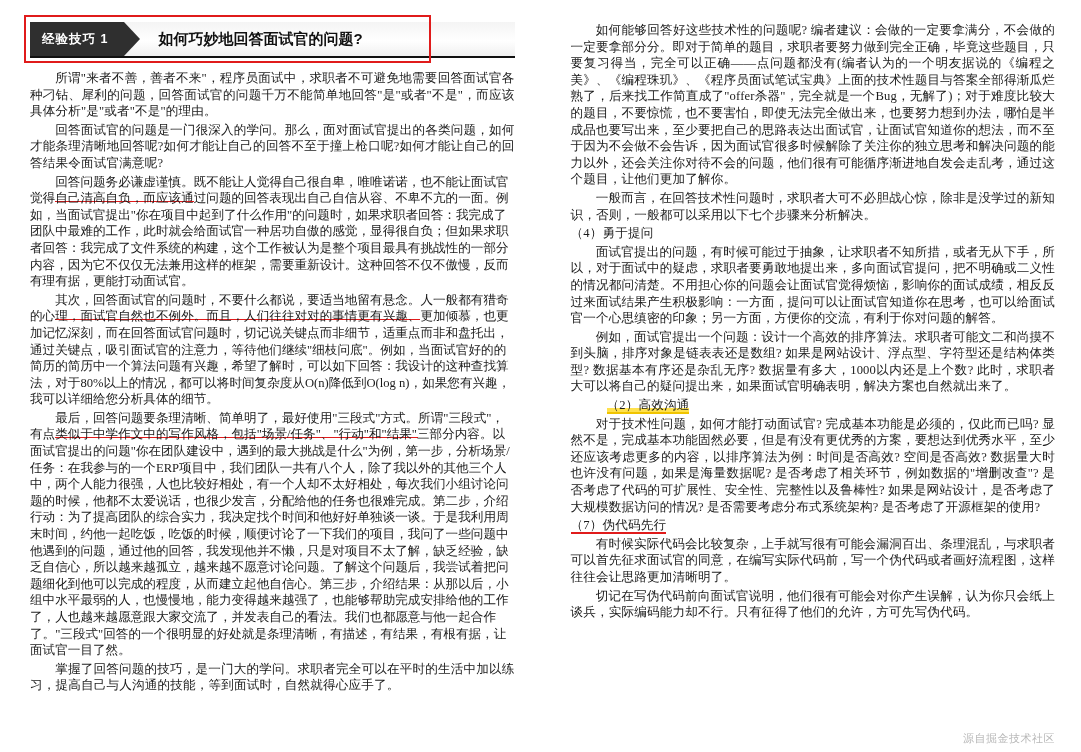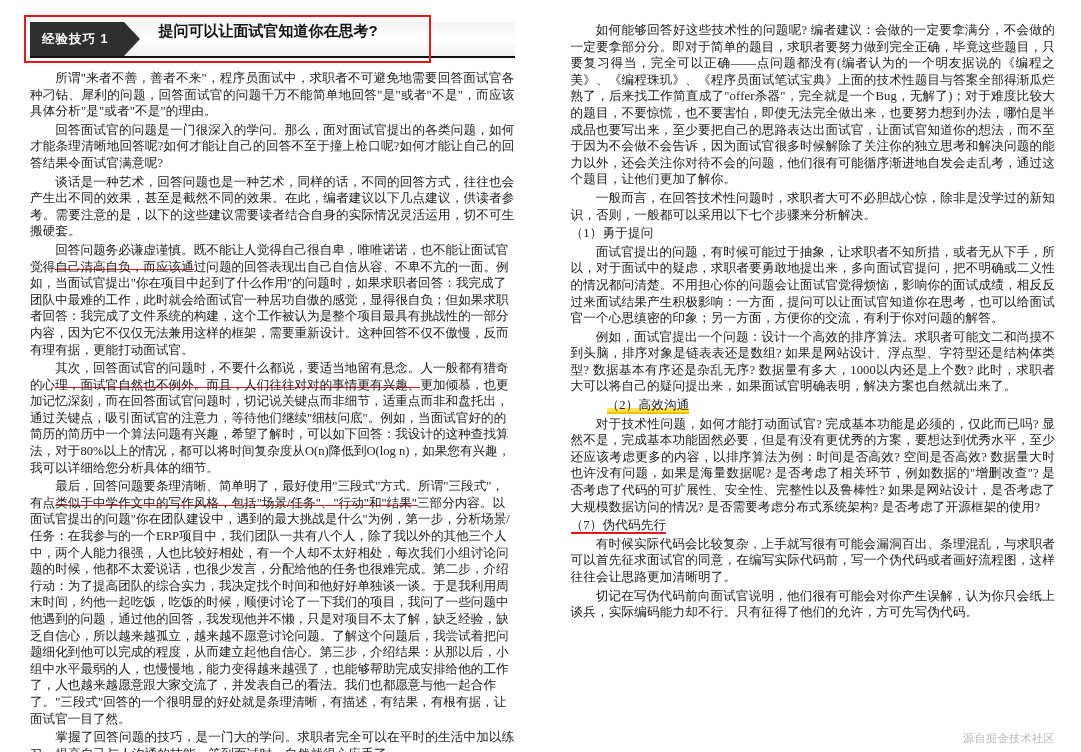--- a/index.html
+++ b/index.html
@@ -29,21 +29,21 @@
   .banner-wrap{
     position:relative;
     margin-bottom:12px;
   }
   .banner{
     position:relative;
     height:34px;
     background:linear-gradient(to bottom,#f4f4f4 0%,#ffffff 55%,#f0f0f0 100%);
     border-bottom:2px solid #111;
     display:flex;
-    align-items:flex-start;
+    align-items:center;
     overflow:hidden;
   }
   .tag{
     position:relative;
     background:#2f2f2f;
     color:#fff;
     font-family:"Liberation Sans", sans-serif;
     font-weight:bold;
     font-size:12.5px;
     letter-spacing:1px;
@@ -120,44 +120,43 @@
 </style>
 </head>
 <body>
 
 <div class="page">
 
   <div class="col left">
     <div class="banner-wrap">
       <div class="banner">
         <div class="tag">经验技巧 1</div>
-        <div class="banner-title">提问可以让面试官知道你在思考?</div>
+        <div class="banner-title">如何巧妙地回答面试官的问题?</div>
       </div>
       <div class="redbox"></div>
     </div>
 
     <p>所谓"来者不善，善者不来"，程序员面试中，求职者不可避免地需要回答面试官各种刁钻、犀利的问题，回答面试官的问题千万不能简单地回答"是"或者"不是"，而应该具体分析"是"或者"不是"的理由。</p>
     <p>回答面试官的问题是一门很深入的学问。那么，面对面试官提出的各类问题，如何才能条理清晰地回答呢?如何才能让自己的回答不至于撞上枪口呢?如何才能让自己的回答结果令面试官满意呢?</p>
-    <p>谈话是一种艺术，回答问题也是一种艺术，同样的话，不同的回答方式，往往也会产生出不同的效果，甚至是截然不同的效果。在此，编者建议以下几点建议，供读者参考。需要注意的是，以下的这些建议需要读者结合自身的实际情况灵活运用，切不可生搬硬套。</p>
 
     <div class="sec"><span class="u-red">回答问题务必谦虚谨慎。</span><span>既不能让人觉得自己很自卑，唯唯诺诺，也不能让面试官觉得自己清高自负，而应该通过问题的回答表现出自己自信从容、不卑不亢的一面。例如，当面试官提出"你在项目中起到了什么作用"的问题时，如果求职者回答：我完成了团队中最难的工作，此时就会给面试官一种居功自傲的感觉，显得很自负；但如果求职者回答：我完成了文件系统的构建，这个工作被认为是整个项目最具有挑战性的一部分内容，因为它不仅仅无法兼用这样的框架，需要重新设计。这种回答不仅不傲慢，反而有理有据，更能打动面试官。</span></div>
 
     <div class="sec"><span class="u-red">其次，回答面试官的问题时，不要什么都说，要适当地留有悬念。</span><span>人一般都有猎奇的心理，面试官自然也不例外。而且，人们往往对对的事情更有兴趣、更加倾慕，也更加记忆深刻，而在回答面试官问题时，切记说关键点而非细节，适重点而非和盘托出，通过关键点，吸引面试官的注意力，等待他们继续"细枝问底"。例如，当面试官好的的简历的简历中一个算法问题有兴趣，希望了解时，可以如下回答：我设计的这种查找算法，对于80%以上的情况，都可以将时间复杂度从O(n)降低到O(log n)，如果您有兴趣，我可以详细给您分析具体的细节。</span></div>
 
     <div class="sec"><span class="u-red">最后，回答问题要条理清晰、简单明了，最好使用"三段式"方式。</span><span>所谓"三段式"，有点类似于中学作文中的写作风格，包括"场景/任务"、"行动"和"结果"三部分内容。以面试官提出的问题"你在团队建设中，遇到的最大挑战是什么"为例，第一步，分析场景/任务：在我参与的一个ERP项目中，我们团队一共有八个人，除了我以外的其他三个人中，两个人能力很强，人也比较好相处，有一个人却不太好相处，每次我们小组讨论问题的时候，他都不太爱说话，也很少发言，分配给他的任务也很难完成。第二步，介绍行动：为了提高团队的综合实力，我决定找个时间和他好好单独谈一谈。于是我利用周末时间，约他一起吃饭，吃饭的时候，顺便讨论了一下我们的项目，我问了一些问题中他遇到的问题，通过他的回答，我发现他并不懒，只是对项目不太了解，缺乏经验，缺乏自信心，所以越来越孤立，越来越不愿意讨论问题。了解这个问题后，我尝试着把问题细化到他可以完成的程度，从而建立起他自信心。第三步，介绍结果：从那以后，小组中水平最弱的人，也慢慢地，能力变得越来越强了，也能够帮助完成安排给他的工作了，人也越来越愿意跟大家交流了，并发表自己的看法。我们也都愿意与他一起合作了。"三段式"回答的一个很明显的好处就是条理清晰，有描述，有结果，有根有据，让面试官一目了然。</span></div>
 
     <p>掌握了回答问题的技巧，是一门大的学问。求职者完全可以在平时的生活中加以练习，提高自己与人沟通的技能，等到面试时，自然就得心应手了。</p>
   </div>
 
   <div class="col right">
 
     <p>如何能够回答好这些技术性的问题呢? 编者建议：会做的一定要拿满分，不会做的一定要拿部分分。即对于简单的题目，求职者要努力做到完全正确，毕竟这些题目，只要复习得当，完全可以正确——点问题都没有(编者认为的一个明友据说的《编程之美》、《编程珠玑》、《程序员面试笔试宝典》上面的技术性题目与答案全部得渐瓜烂熟了，后来找工作简直成了"offer杀器"，完全就是一个Bug，无解了)；对于难度比较大的题目，不要惊慌，也不要害怕，即使无法完全做出来，也要努力想到办法，哪怕是半成品也要写出来，至少要把自己的思路表达出面试官，让面试官知道你的想法，而不至于因为不会做不会告诉，因为面试官很多时候解除了关注你的独立思考和解决问题的能力以外，还会关注你对待不会的问题，他们很有可能循序渐进地自发会走乱考，通过这个题目，让他们更加了解你。</p>
     <p>一般而言，在回答技术性问题时，求职者大可不必胆战心惊，除非是没学过的新知识，否则，一般都可以采用以下七个步骤来分析解决。</p>
 
-    <p class="noindent"><span>（1）勇于提问</span></p>
+    <p class="noindent"><span>（4）勇于提问</span></p>
     <p>面试官提出的问题，有时候可能过于抽象，让求职者不知所措，或者无从下手，所以，对于面试中的疑虑，求职者要勇敢地提出来，多向面试官提问，把不明确或二义性的情况都问清楚。不用担心你的问题会让面试官觉得烦恼，影响你的面试成绩，相反反过来面试结果产生积极影响：一方面，提问可以让面试官知道你在思考，也可以给面试官一个心思缜密的印象；另一方面，方便你的交流，有利于你对问题的解答。</p>
 
     <p>例如，面试官提出一个问题：设计一个高效的排序算法。求职者可能文二和尚摸不到头脑，排序对象是链表表还是数组? 如果是网站设计、浮点型、字符型还是结构体类型? 数据基本有序还是杂乱无序? 数据量有多大，1000以内还是上个数? 此时，求职者大可以将自己的疑问提出来，如果面试官明确表明，解决方案也自然就出来了。</p>
 
     <p class="noindent"><span class="u-yellow">（2）高效沟通</span></p>
     <p>对于技术性问题，如何才能打动面试官? 完成基本功能是必须的，仅此而已吗? 显然不是，完成基本功能固然必要，但是有没有更优秀的方案，要想达到优秀水平，至少还应该考虑更多的内容，以排序算法为例：时间是否高效? 空间是否高效? 数据量大时也许没有问题，如果是海量数据呢? 是否考虑了相关环节，例如数据的"增删改查"? 是否考虑了代码的可扩展性、安全性、完整性以及鲁棒性? 如果是网站设计，是否考虑了大规模数据访问的情况? 是否需要考虑分布式系统架构? 是否考虑了开源框架的使用?</p>
 
     <p class="noindent"><span class="u-red-thick">（7）伪代码先行</span></p>
     <p>有时候实际代码会比较复杂，上手就写很有可能会漏洞百出、条理混乱，与求职者可以首先征求面试官的同意，在编写实际代码前，写一个伪代码或者画好流程图，这样往往会让思路更加清晰明了。</p>
 

